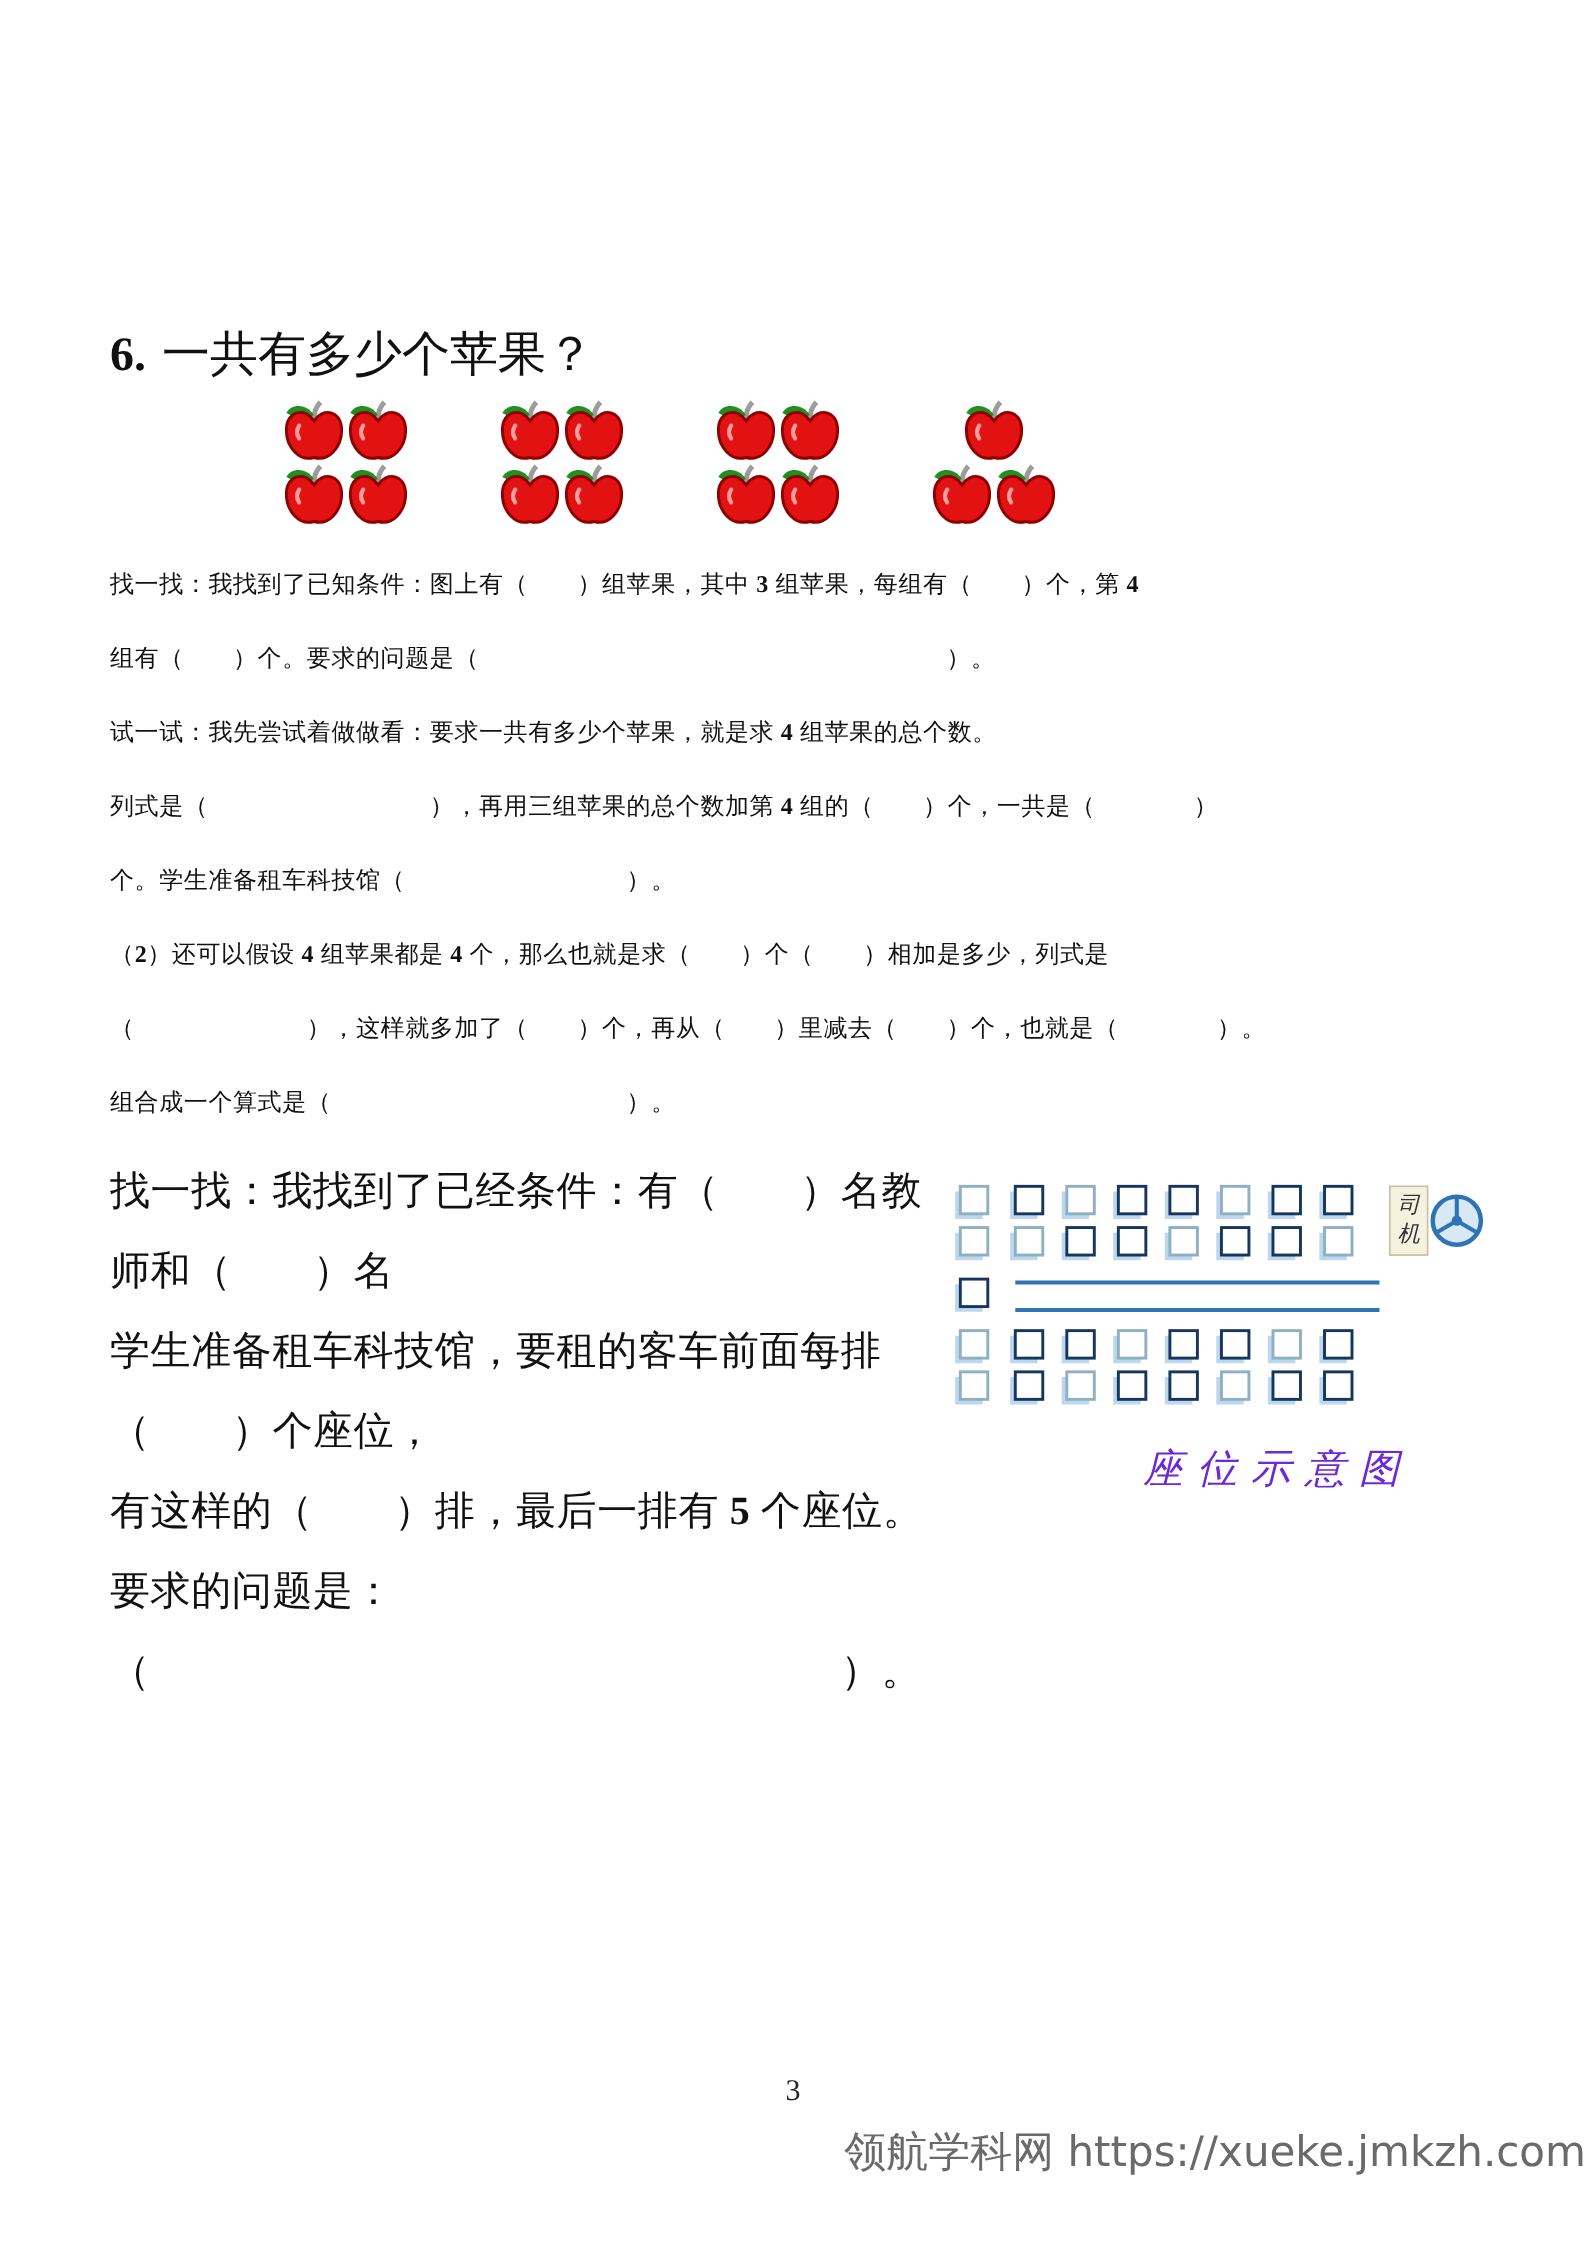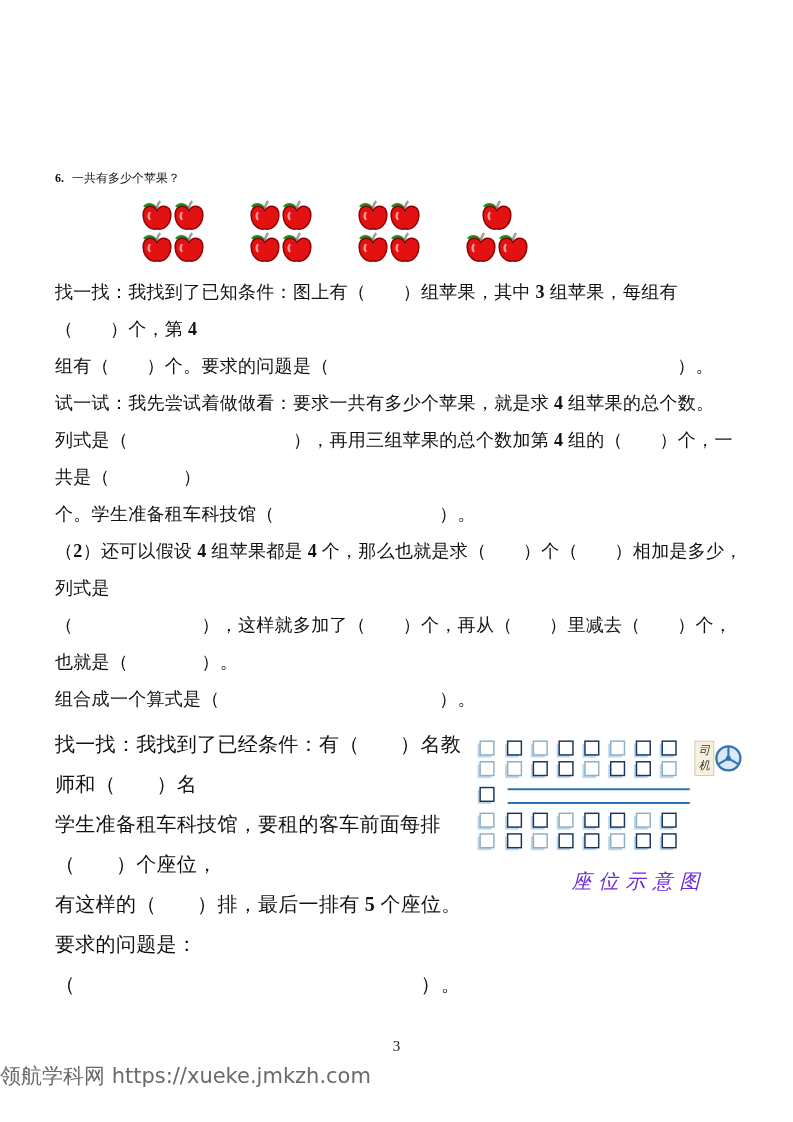--- a/index.html
+++ b/index.html
@@ -1,44 +1,44 @@
 <!DOCTYPE html>
 <html><head>
 <meta charset="utf-8">
 <style>
   html,body{margin:0;padding:0;}
   body{
     width:793px;height:1122px;background:#ffffff;position:relative;overflow:hidden;
     font-family:"Liberation Serif","DejaVu Serif",serif;color:#111;
   }
   .content{position:absolute;left:55px;top:163px;width:688px;}
-  .line{margin:0;font-size:18px;line-height:37px;white-space:pre-wrap;letter-spacing:.3px;}
+  .line{margin:0;font-size:12px;line-height:37px;white-space:pre-wrap;letter-spacing:.3px;}
   .line b{font-family:"Liberation Serif",serif;}
-  .q-title{font-size:12px;line-height:30px;margin:0;}
+  .q-title{font-size:24px;line-height:30px;margin:0;}
   .qnum{font-weight:bold;margin-right:8px;}
   
   .apple-groups{display:flex;gap:44px;margin:6px 0 10px 85px;}
   .apple-group{display:flex;flex-direction:column;}
   .apple-row{display:flex;height:33px;}
   .apple-row + .apple-row{margin-top:-1px;}
   .apple-group.last .apple-row:first-child{justify-content:center;}
   svg.apple{width:34px;height:34px;margin-right:-2px;}
   
   .q7-mid{display:flex;align-items:flex-start;}
   .q7-left{width:440px;}
   .q7-left .line{font-size:20px;line-height:40px;}
   .q7-right{width:268px;margin-left:auto;padding-top:12px;}
   .seat-caption{
     font-size:20px;letter-spacing:7px;color:#6d28d9;text-align:center;
     margin-top:6px;margin-left:60px;font-style:italic;font-family:"DejaVu Serif",serif;
   }
   
   .page-num{position:absolute;top:1038px;left:0;width:100%;text-align:center;
     font-size:15px;color:#222;}
-  .site-line{position:absolute;top:1062px;left:0;width:100%;text-align:left;
+  .site-line{position:absolute;top:1062px;left:0;width:100%;text-align:right;
     font-size:21px;color:#6a6a6a;font-family:"DejaVu Sans","Liberation Sans",sans-serif;}
 </style>
 </head>
 <body>
 
 <div class="content">
 
   <section>
     <p class="q-title"><span class="qnum">6.</span><span>一共有多少个苹果？</span></p>
     <div class="apple-groups">

